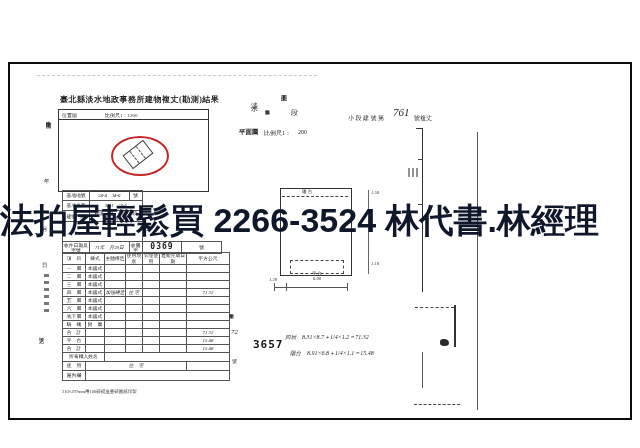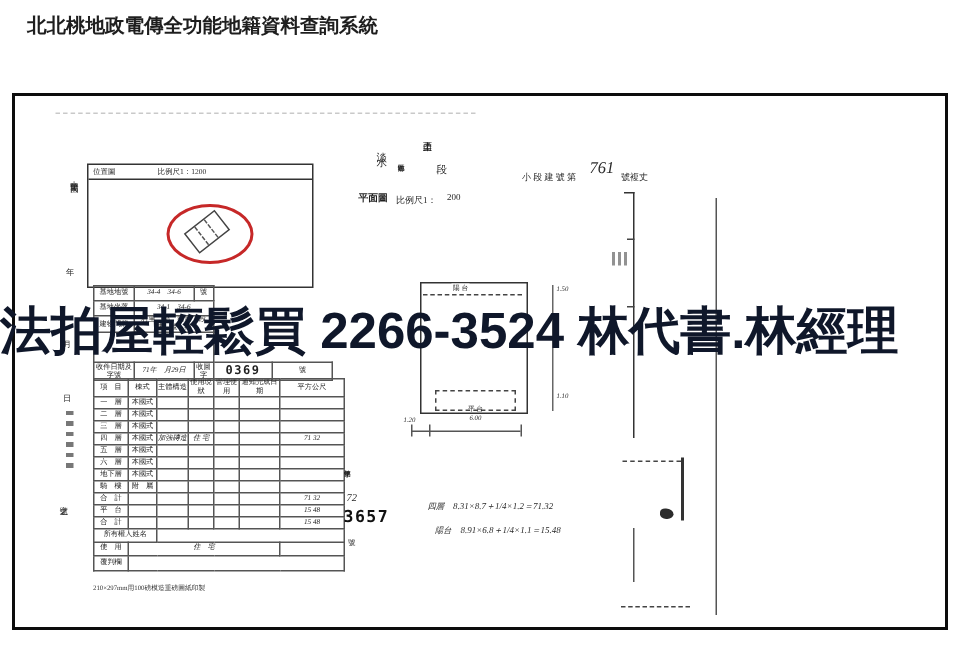--- a/index.html
+++ b/index.html
@@ -1,46 +1,46 @@
 <!DOCTYPE html>
 <html><head>
 <meta charset="utf-8">
 <style>
   html,body{margin:0;padding:0;background:#fff;}
   .page{position:relative;width:640px;height:448px;background:#ffffff;overflow:hidden;
         font-family:"Liberation Serif","DejaVu Serif",serif;color:#1e1e1e;}
   .abs{position:absolute;}
   .v{writing-mode:vertical-rl;text-orientation:upright;}
   .hand{font-style:italic;color:#2a2a2a;}
-  .stamp{font-weight:bold;letter-spacing:1px;color:#111;font-family:"DejaVu Sans Mono",monospace;}
+  .stamp{font-weight:bold;letter-spacing:1px;color:#111;font-family:"DejaVu Sans Mono",monospace;padding-left:24px;}
   .tiny{font-size:4.5px;line-height:1.1;}
   .frame{position:absolute;left:8px;top:62px;width:620px;height:354px;border:2px solid #0c0c0c;background:#fff;}
   table{border-collapse:collapse;table-layout:fixed;}
   .doc-table td{border:1px solid #555;padding:0;font-size:4.8px;line-height:1.05;
                 vertical-align:middle;text-align:center;overflow:hidden;color:#222;}
   .map-box{border:1.2px solid #333;}
   .map-head{border-bottom:1px solid #333;display:flex;align-items:center;height:9px;}
   .ellipse{border:2.5px solid #c62828;border-radius:50%;}
   .dash-h{border-top:1px dashed #444;}
   .vline{background:#333;width:1px;}
   .blurcol{width:5px;background:repeating-linear-gradient(#555 0 3px,transparent 3px 7px);opacity:.8;}
   .noise{border-top:1px dashed #c9c9c9;}
   .wm{font-family:"Liberation Sans","DejaVu Sans",sans-serif;font-weight:900;white-space:nowrap;}
 </style>
 </head>
 <body>
 
 <div class="page">
 
-  <div class="abs" style="left:18px;top:8px;font-size:13px;font-weight:bold;">北北桃地政電傳全功能地籍資料查詢系統</div>
 
   <div class="frame">
 
     <div class="abs noise" style="left:27px;top:11px;width:280px;"></div>
 
+    <div class="abs" style="left:50px;top:30px;font-size:8px;font-weight:bold;letter-spacing:.5px;">臺北縣淡水地政事務所建物複丈(勘測)結果</div>
 
     <div class="abs map-box" style="left:48px;top:45px;width:149px;height:81px;">
       <div class="map-head">
         <span style="font-size:5px;padding-left:3px;">位置圖</span>
         <span style="font-size:5px;margin-left:28px;">比例尺1：1200</span>
       </div>
       <div class="abs ellipse" style="left:52px;top:26px;width:54px;height:36px;"></div>
       <div class="abs" style="left:66px;top:36px;width:24px;height:15px;border:1px solid #444;transform:rotate(-38deg);">
         <div class="abs" style="left:7px;top:0;width:0;height:15px;border-left:1px dashed #555;"></div>
         <div class="abs" style="left:15px;top:0;width:0;height:15px;border-left:1px dashed #555;"></div>

